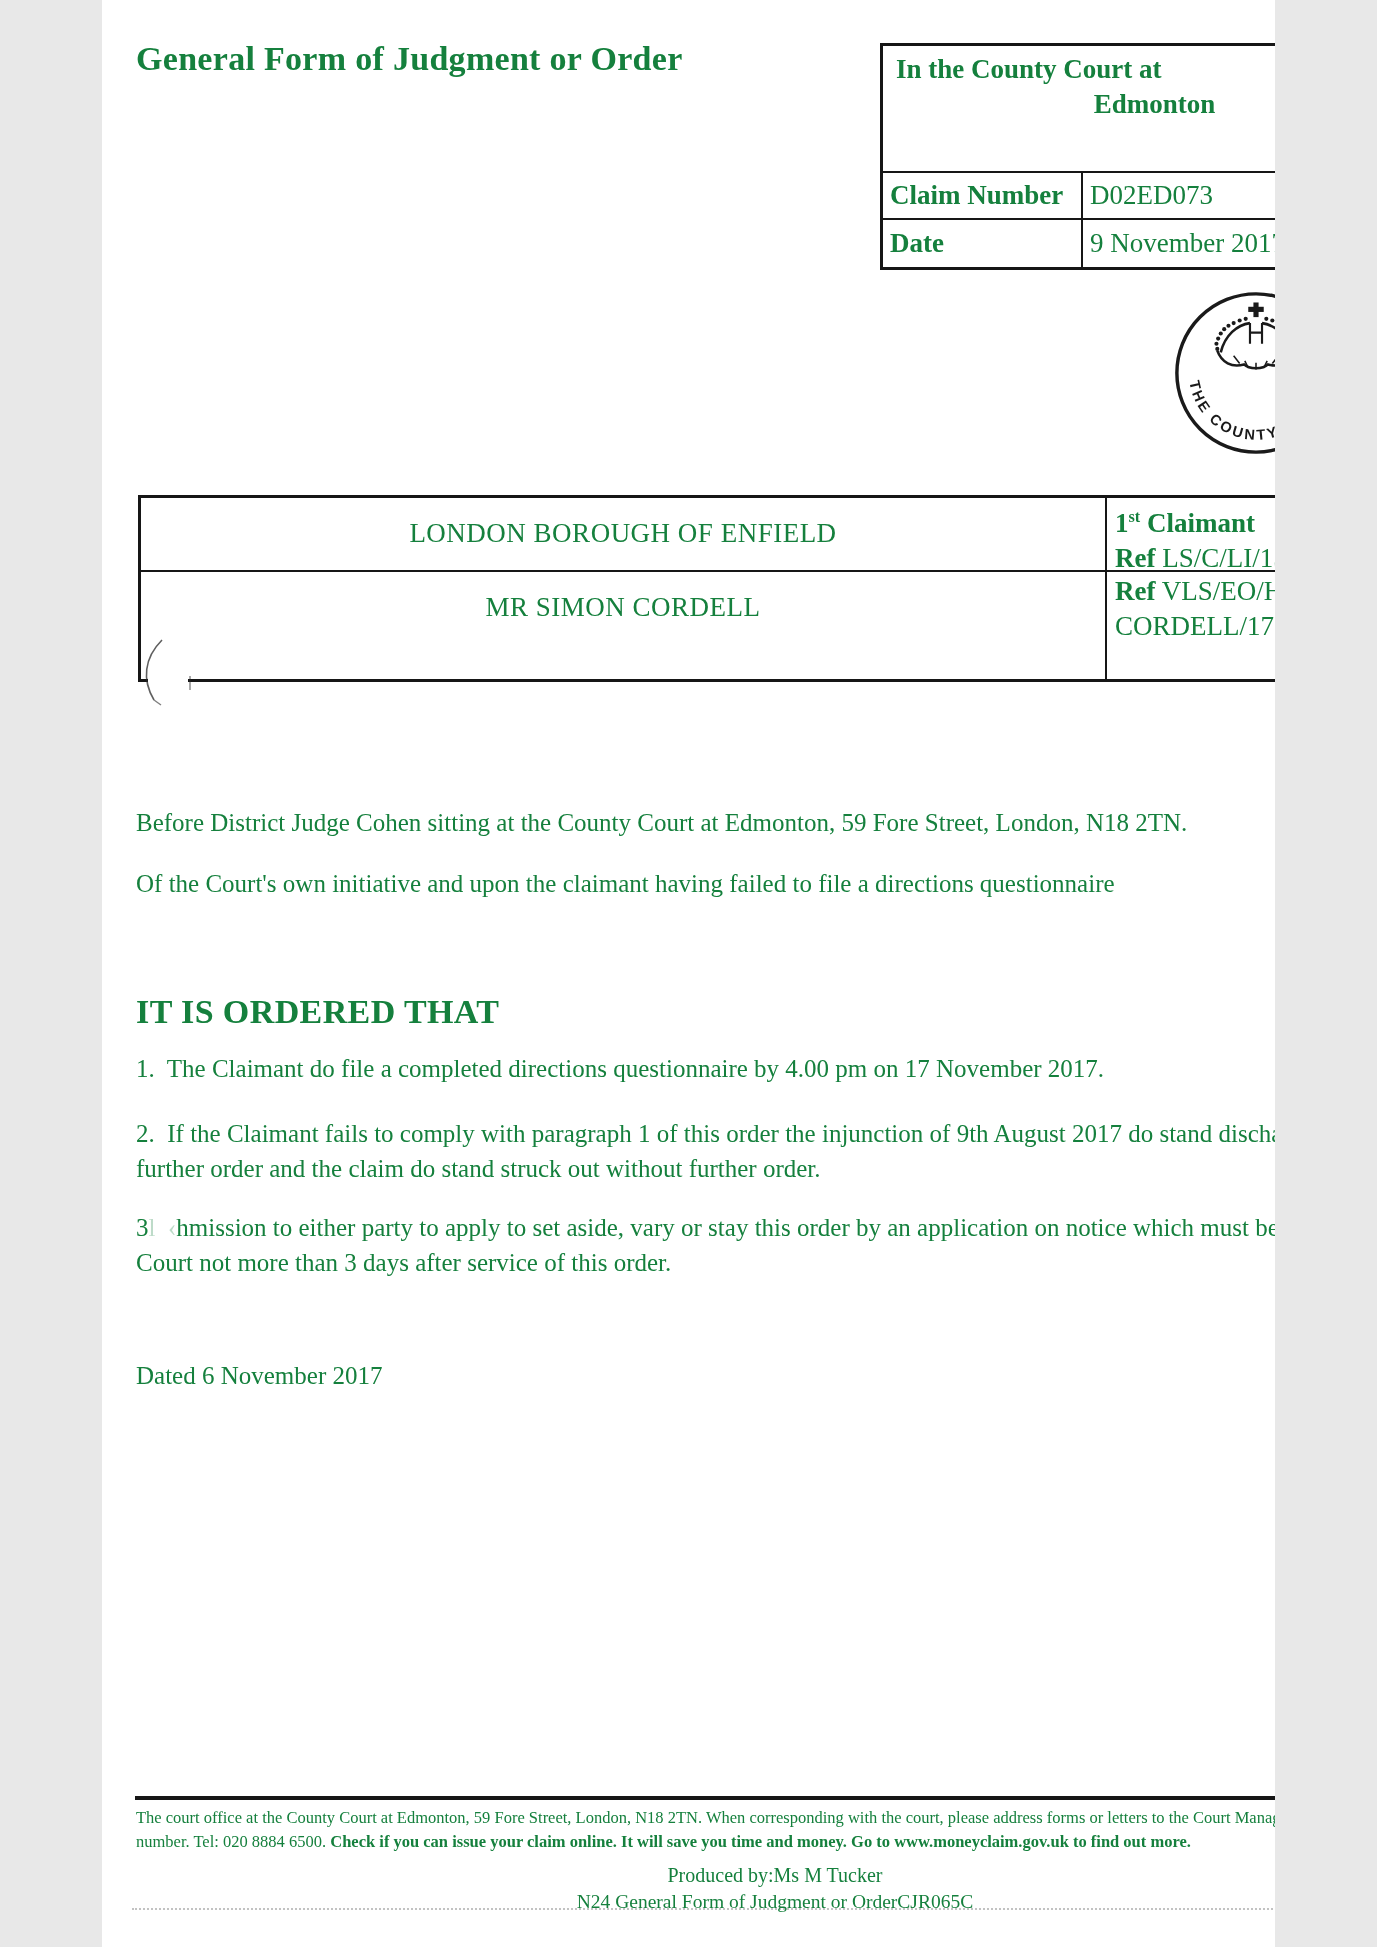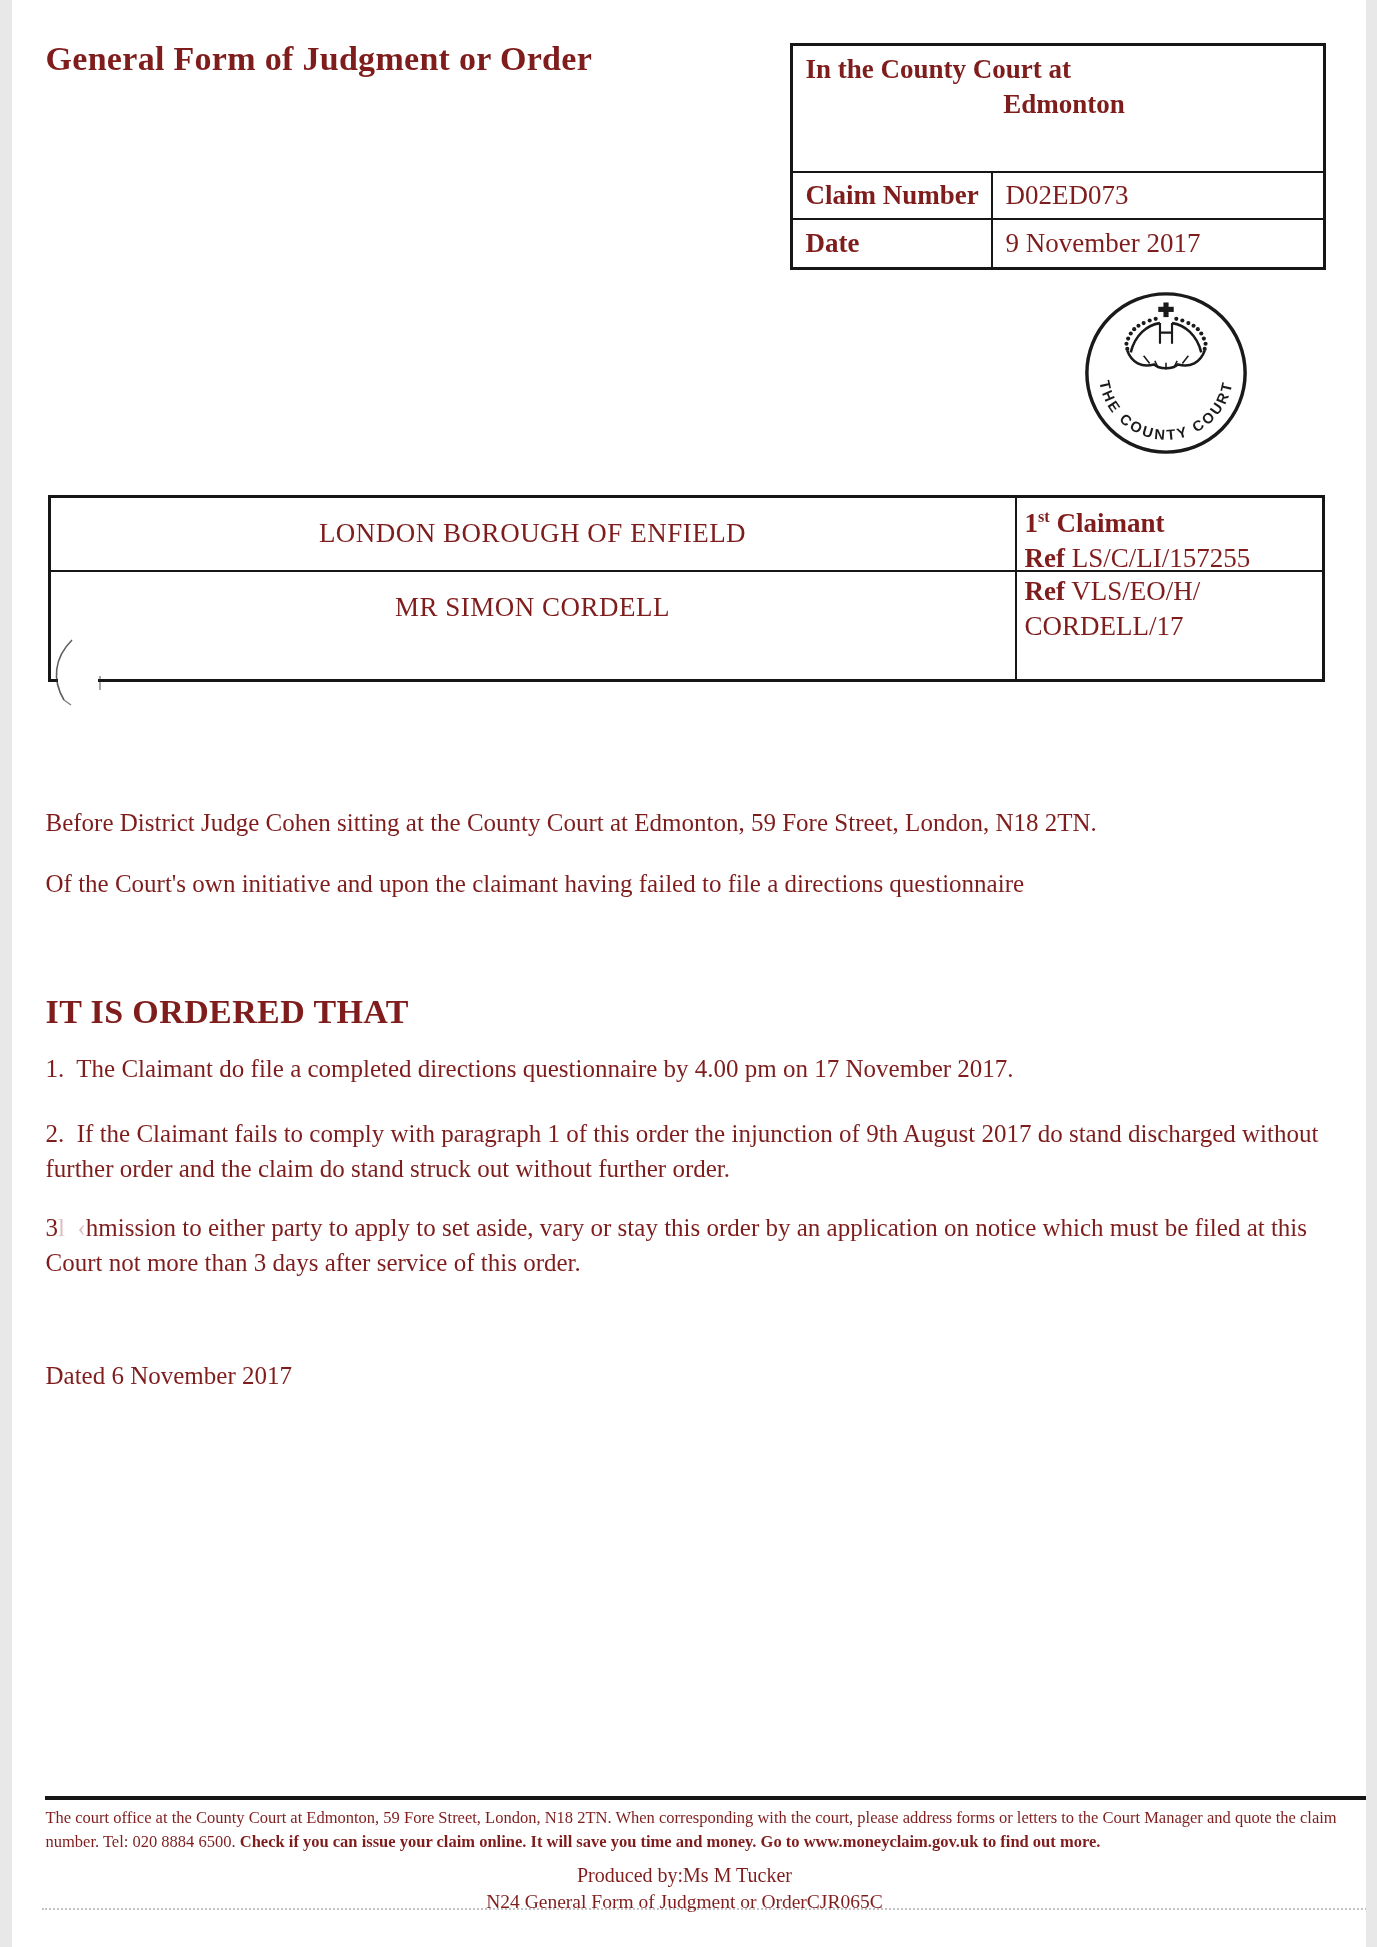--- a/index.html
+++ b/index.html
@@ -1,21 +1,21 @@
 <!DOCTYPE html>
 <html><head>
 <meta charset="utf-8">
 <style>
   html,body{margin:0;padding:0;background:#e8e8e8;}
   .page{
     position:relative;
-    width:1354px;height:1947px;
+    width:1173px;height:1947px;
     background:#ffffff;
     font-family:"Liberation Serif", serif;
-    color:#7f1d1d;
+    color:#15803d;
     overflow:hidden;
     margin:0 auto;
   }
   
   .doc-title{
     position:absolute;left:34px;top:40px;margin:0;
     font-size:34px;font-weight:700;letter-spacing:0.3px;
   }
   
   .court-box{
@@ -29,21 +29,21 @@
   }
   .cb-header{
     grid-column:1 / 3;
     border-bottom:2px solid #161616;
     font-weight:700;
     padding:8px 0 0 13px;
   }
   .cb-court-name{ text-align:center; margin-top:4px; }
   .cb-cell{
     display:flex;align-items:center;
-    padding-left:13px;
+    padding-left:7px;
     box-sizing:border-box;
   }
   .cb-label{ font-weight:700; border-right:2px solid #161616; }
   .cb-row1{ border-bottom:2px solid #161616; }
   
   .seal{ position:absolute;left:1068px;top:287px;width:172px;height:172px; }
   
   .party-table{
     position:absolute;left:36px;top:495px;width:1277px;height:187px;
     border:3px solid #161616;

